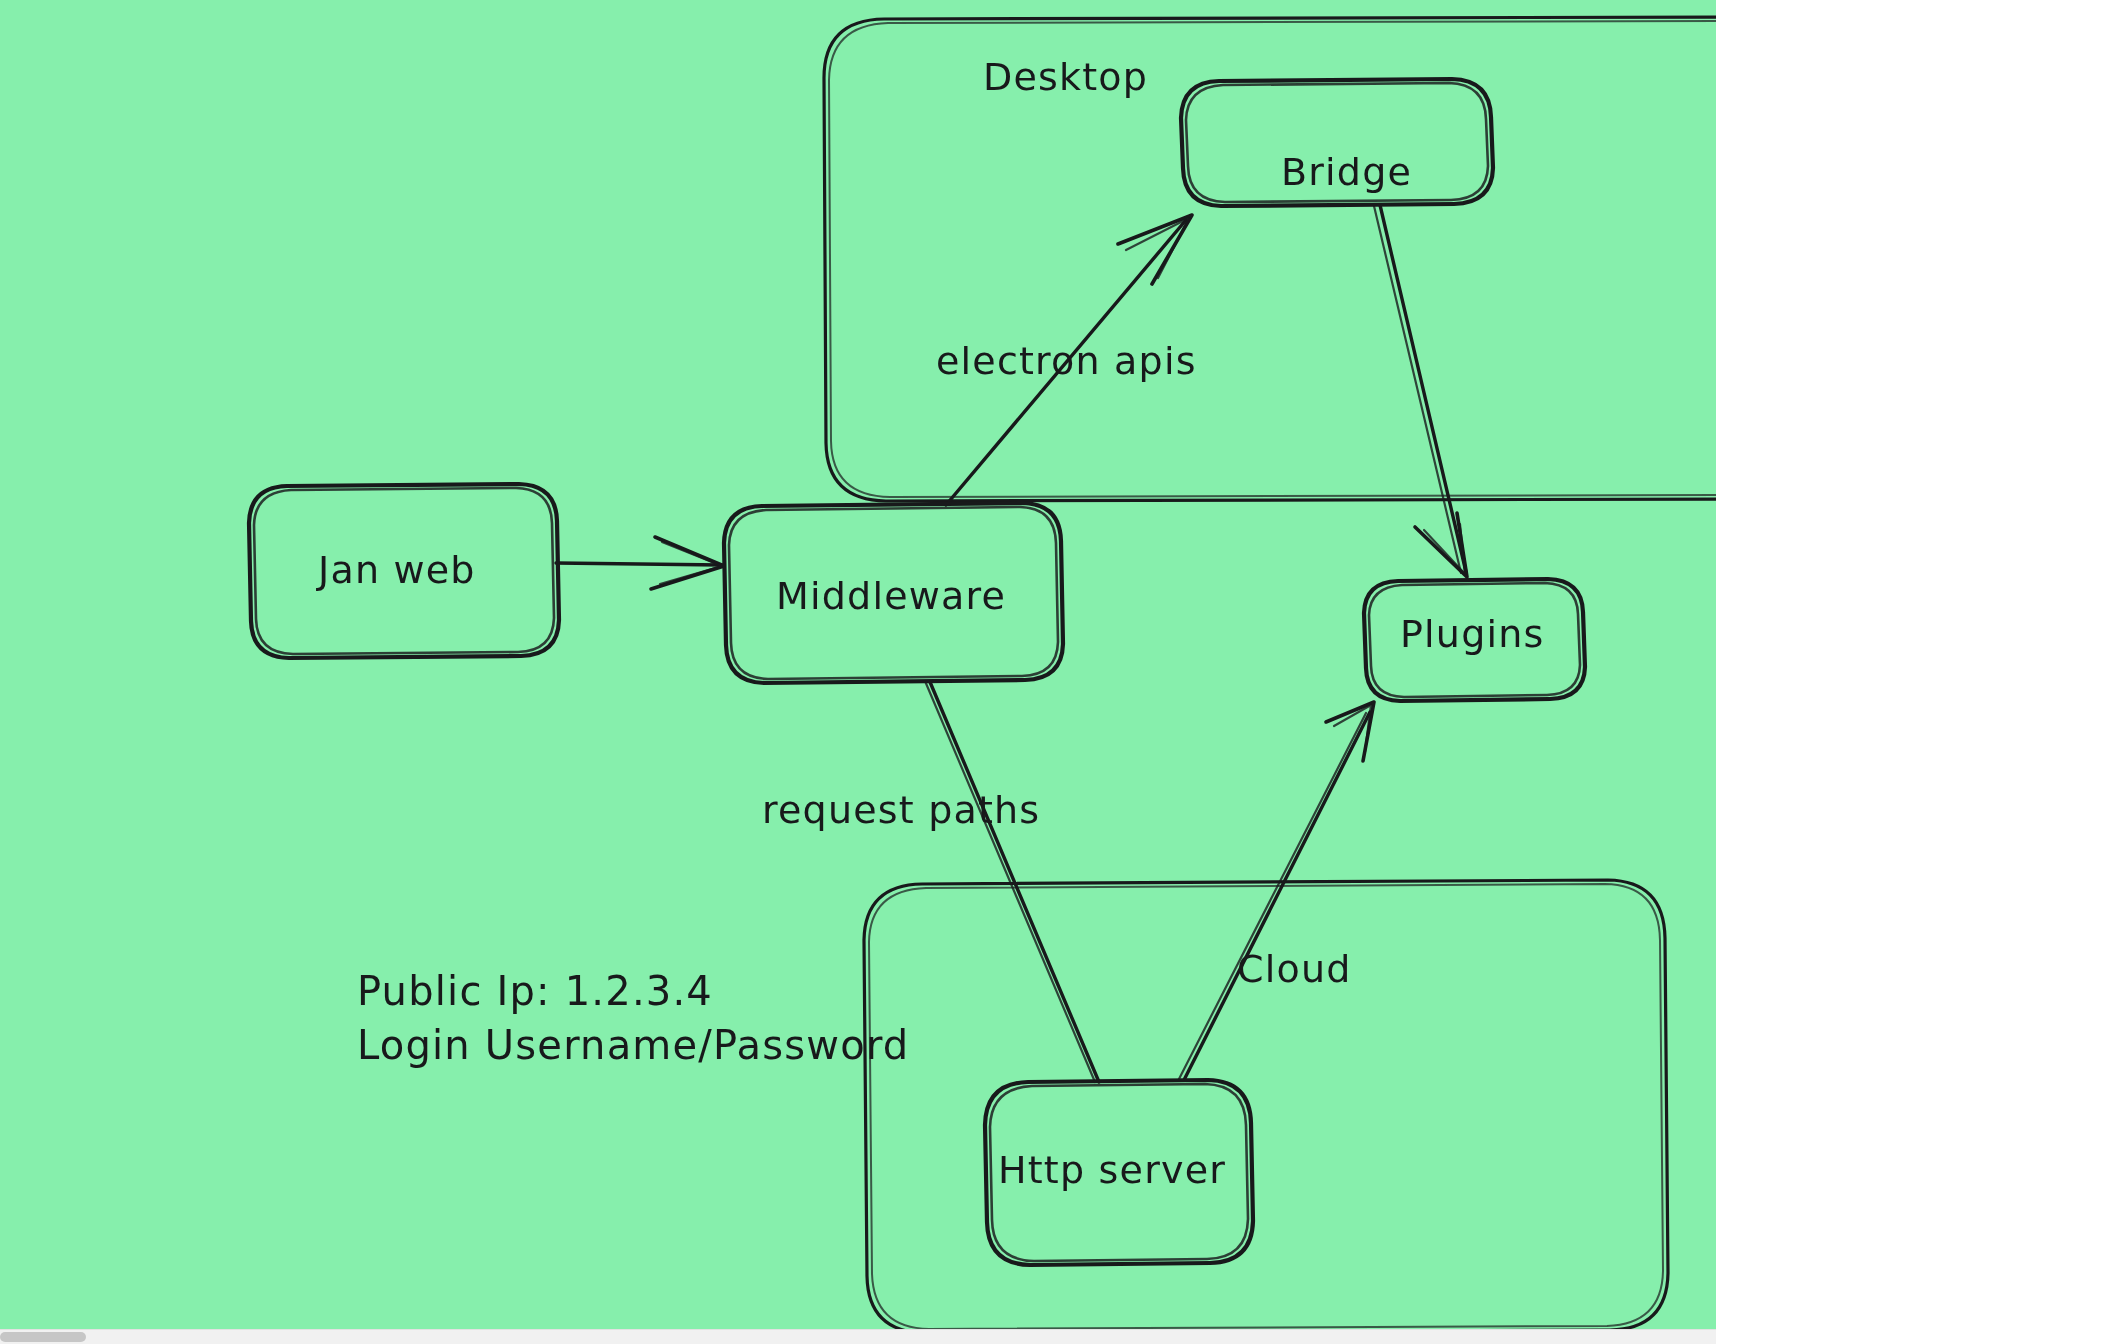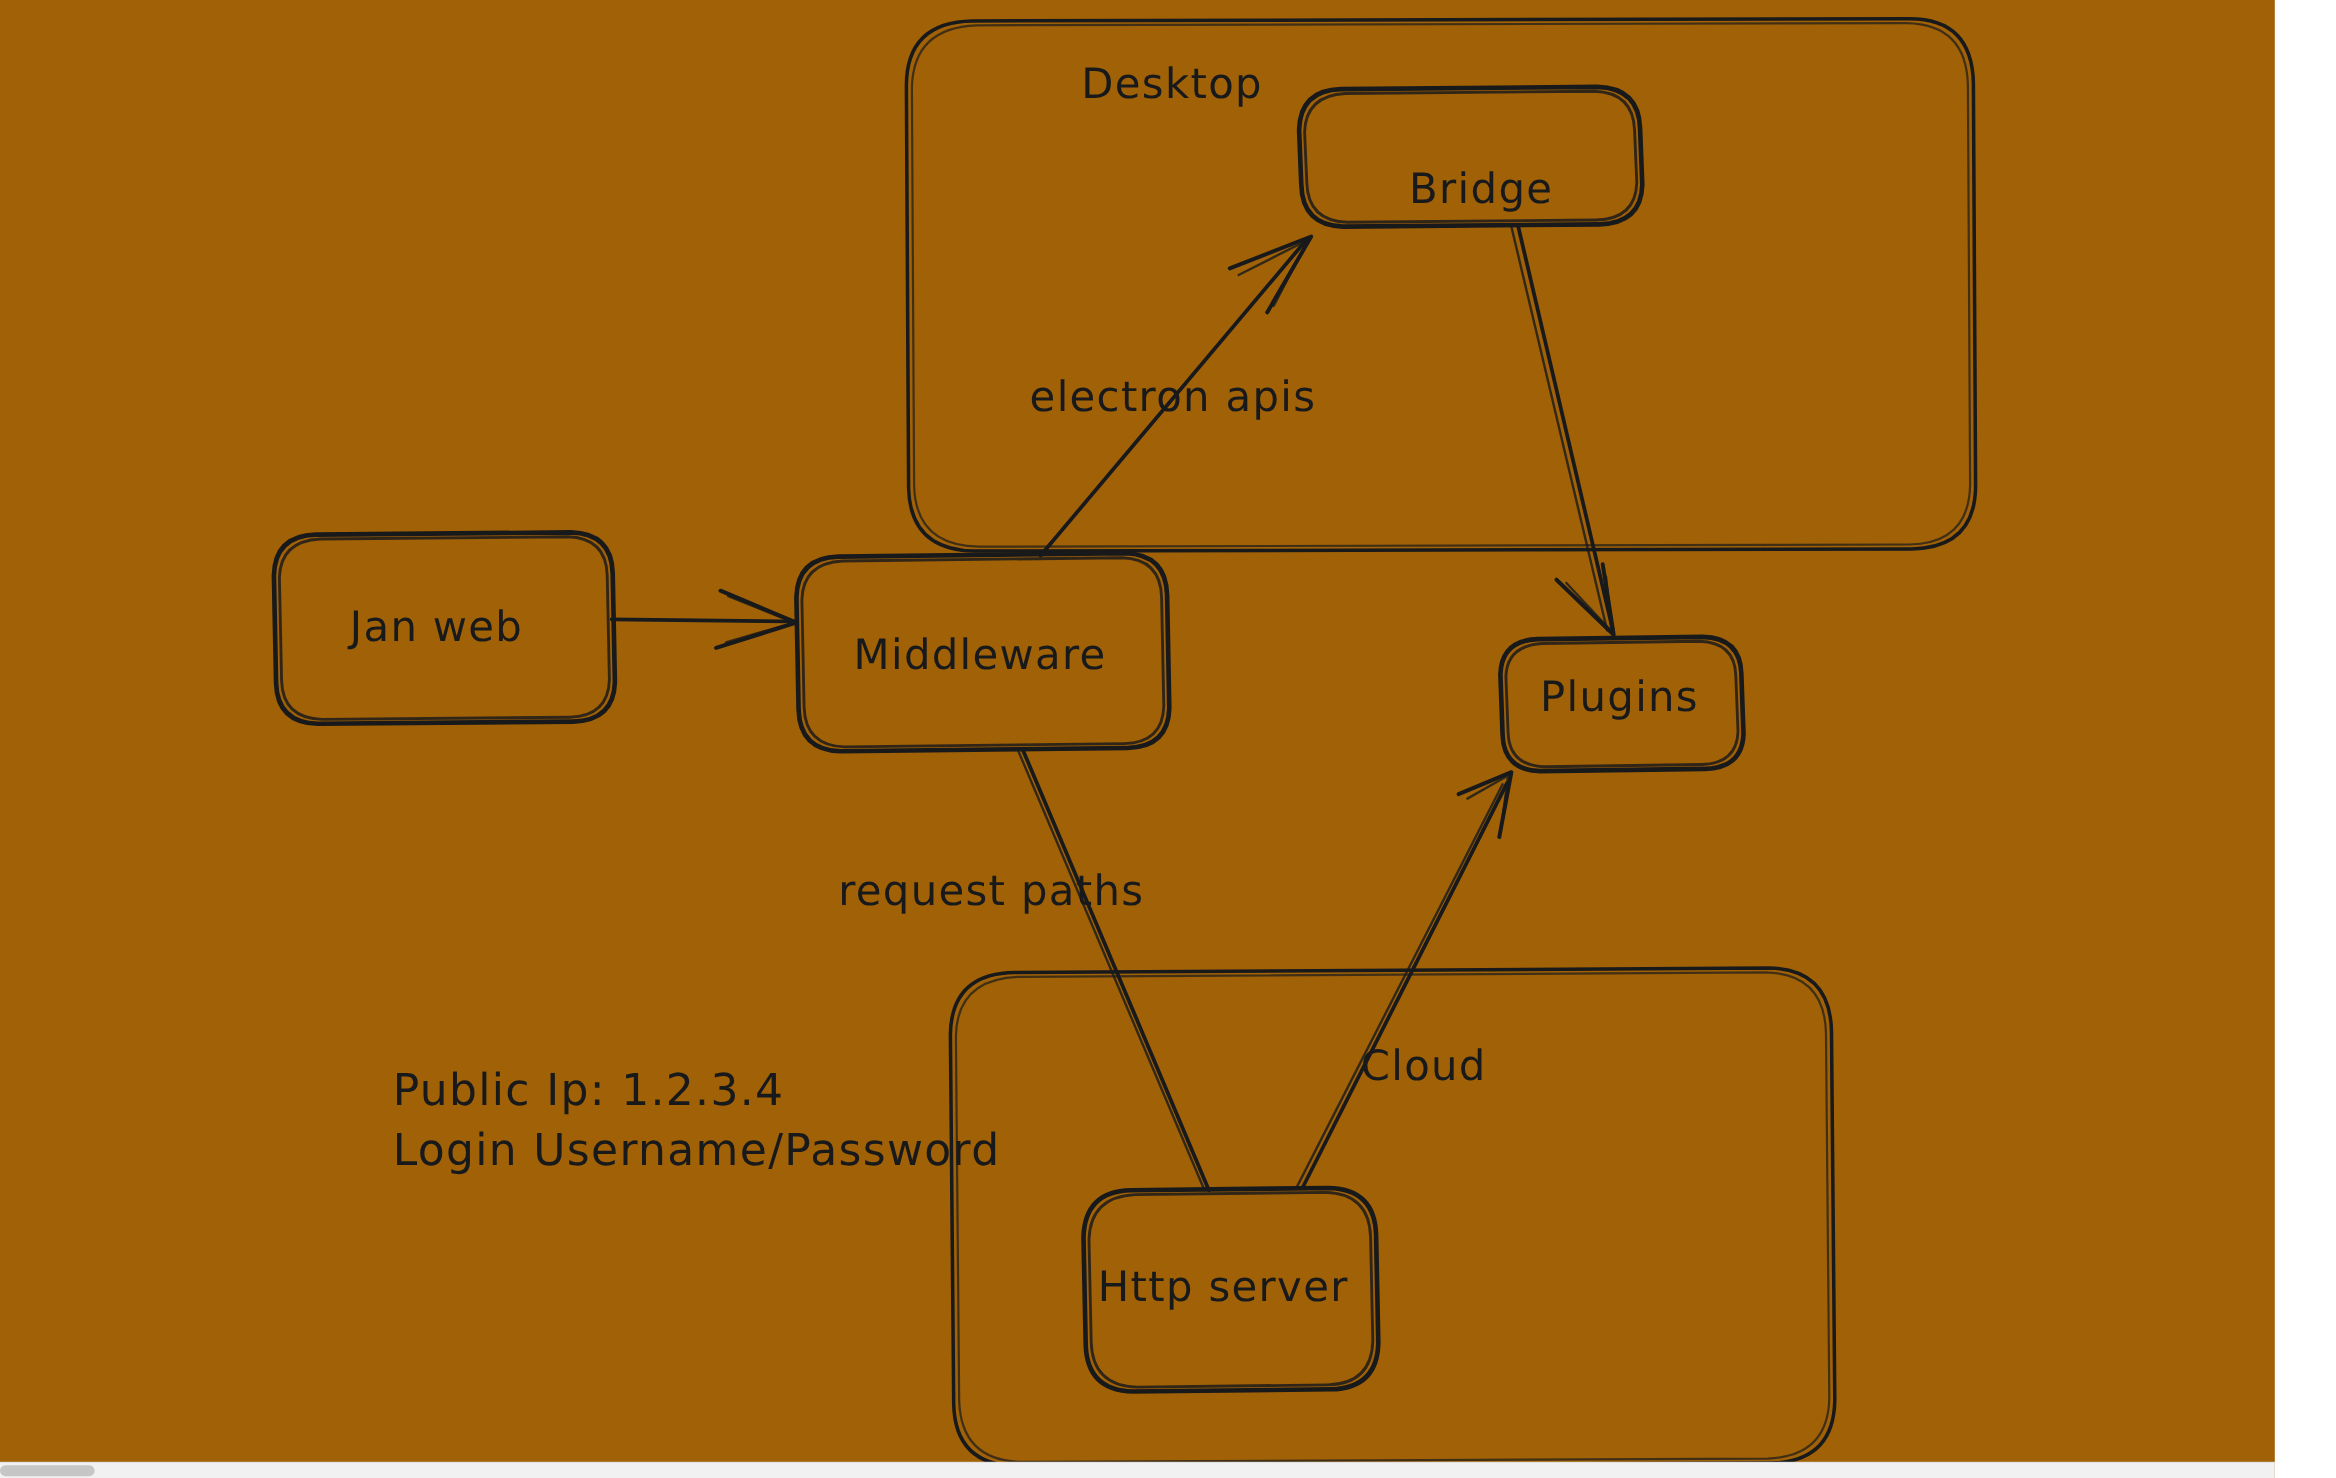--- a/index.html
+++ b/index.html
@@ -3,23 +3,23 @@
 <meta charset="utf-8">
 <title>Architecture Diagram</title>
 <style>
   html, body {
     margin: 0;
     padding: 0;
     background: #ffffff;
   }
   #canvas {
     position: relative;
-    width: 2068px;
+    width: 1716px;
     height: 1344px;
-    background: #a16207;
+    background: #86efac;
     overflow: hidden;
     font-family: "DejaVu Sans", sans-serif;
   }
   #diagram-svg {
     position: absolute;
     top: 0;
     left: 0;
     width: 2124px;
     height: 1344px;
   }

